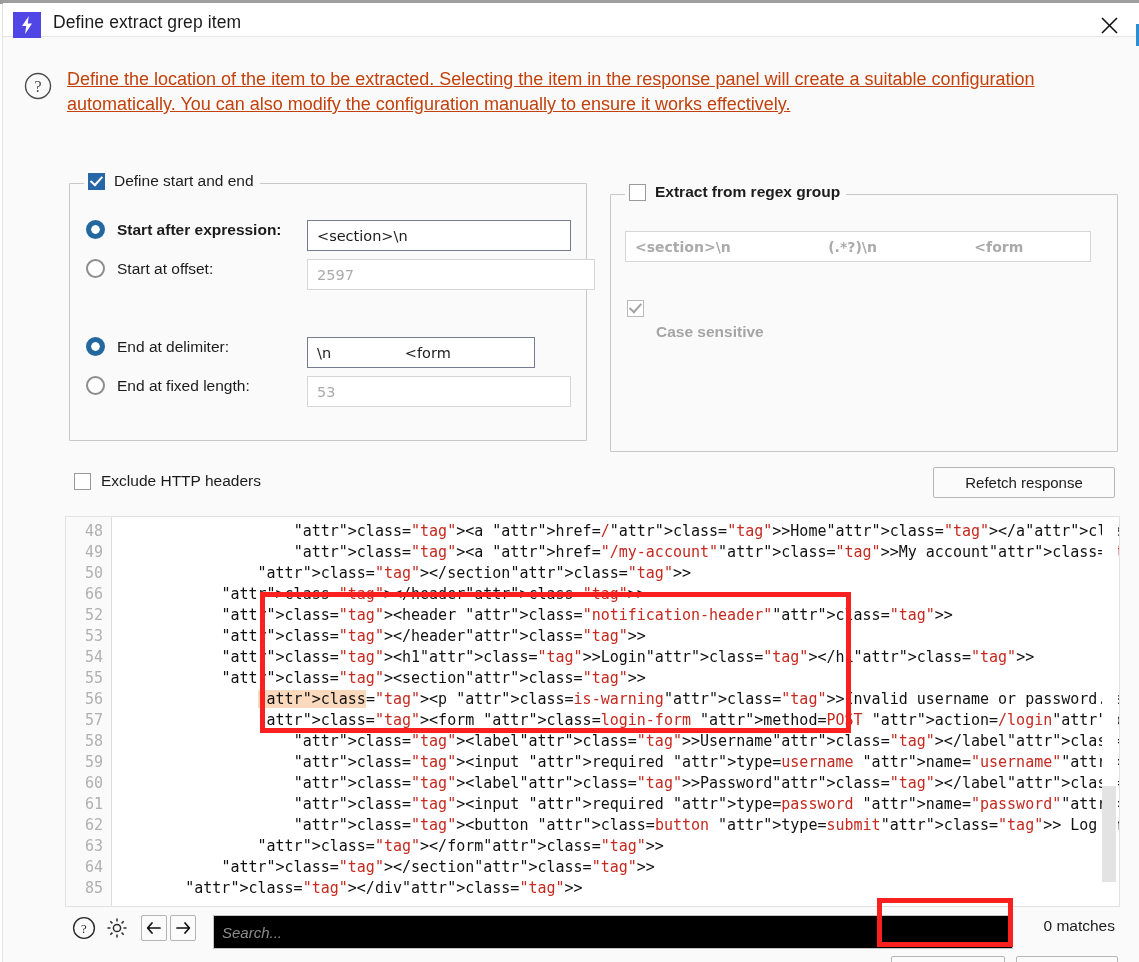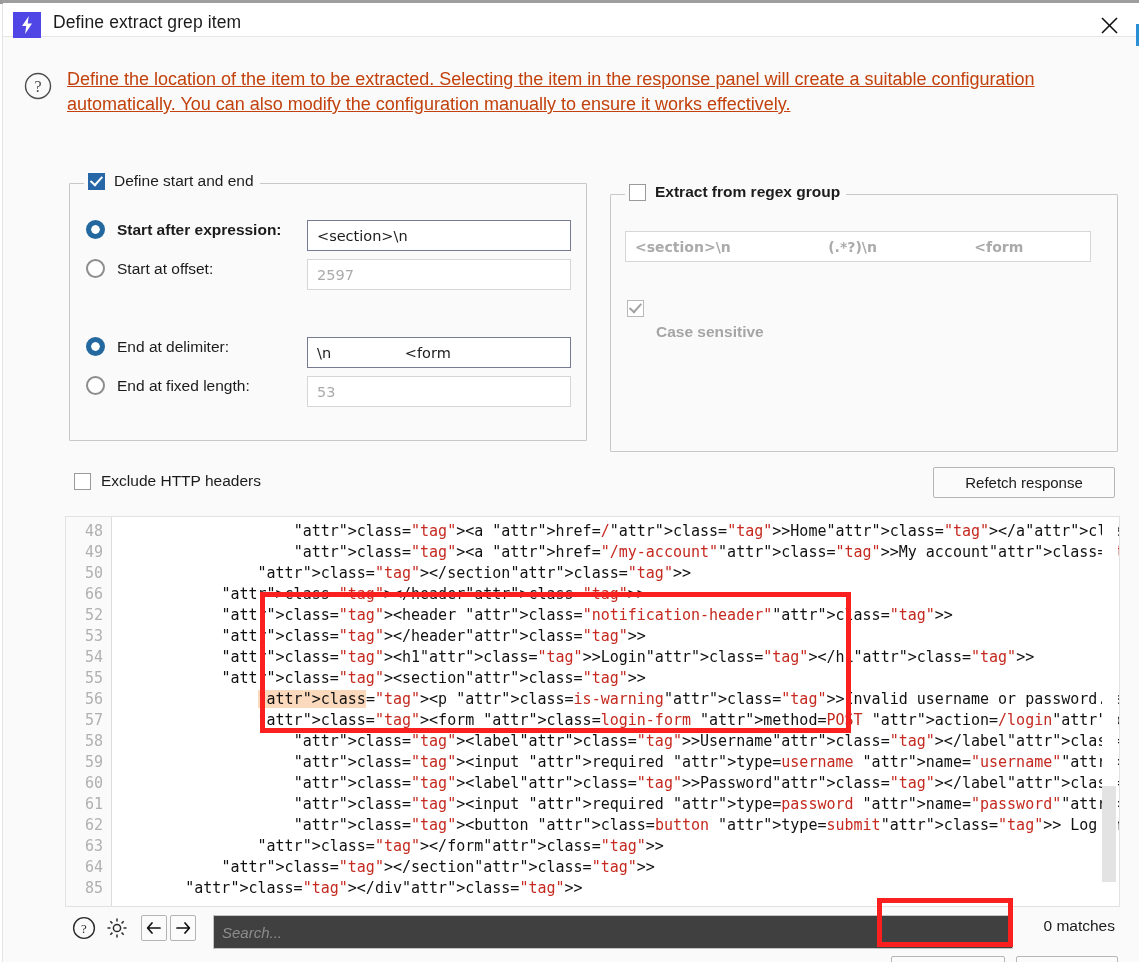--- a/index.html
+++ b/index.html
@@ -277,21 +277,21 @@
   #help-circle-btn  { left: 68px;  top: 866px; width: 26px; height: 26px; }
   #settings-btn     { left: 101px; top: 866px; width: 26px; height: 26px; }
   #prev-btn { left: 138px; top: 866px; width: 26px; height: 26px;
               border: 1px solid #b4b4b4; border-radius: 2px; background:#fbfbfb;}
   #next-btn { left: 167px; top: 866px; width: 26px; height: 26px;
               border: 1px solid #b4b4b4; border-radius: 2px; background:#fbfbfb;}
 
   #search-input {
     position: absolute; left: 210px; top: 866px;
     width: 800px; height: 27px;
-    border: 1px solid #c3c3c3; background: #404040;
+    border: 1px solid #c3c3c3; background: #000000;
     padding: 16px 8px;
     font-size: 15px;
     font-family: "Liberation Sans", sans-serif;
     color: #8c8c8c;
     display: flex; align-items: center;
     font-style: italic;
   }
   #matches-label {
     position: absolute; right: 24px; top: 868px;
     font-size: 15.5px; color: #1b1b1b;
@@ -356,27 +356,27 @@
       <div class="row" style="left:16px; top:36px;font-weight:bold;">
         <span class="radio on"></span>
         <span class="rlabel">Start after expression:</span>
       </div>
       <div class="tinput active" style="left:237px; top:36px; width:264px;">&lt;section&gt;\n</div>
 
       <div class="row" style="left:16px; top:75px;">
         <span class="radio"></span>
         <span class="rlabel">Start at offset:</span>
       </div>
-      <div class="tinput" style="left:237px; top:75px; width:264px;">2597</div>
+      <div class="tinput" style="left:237px; top:75px; width:288px;">2597</div>
 
       <div class="row" style="left:16px; top:153px;">
         <span class="radio on"></span>
         <span class="rlabel">End at delimiter:</span>
       </div>
-      <div class="tinput active" style="left:237px; top:153px; width:264px;">\n                &lt;form</div>
+      <div class="tinput active" style="left:237px; top:153px; width:228px;">\n                &lt;form</div>
 
       <div class="row" style="left:16px; top:192px;">
         <span class="radio"></span>
         <span class="rlabel">End at fixed length:</span>
       </div>
       <div class="tinput" style="left:237px; top:192px; width:264px;">53</div>
     </div>
 
     <div class="fieldset right">
       <div class="legend">

